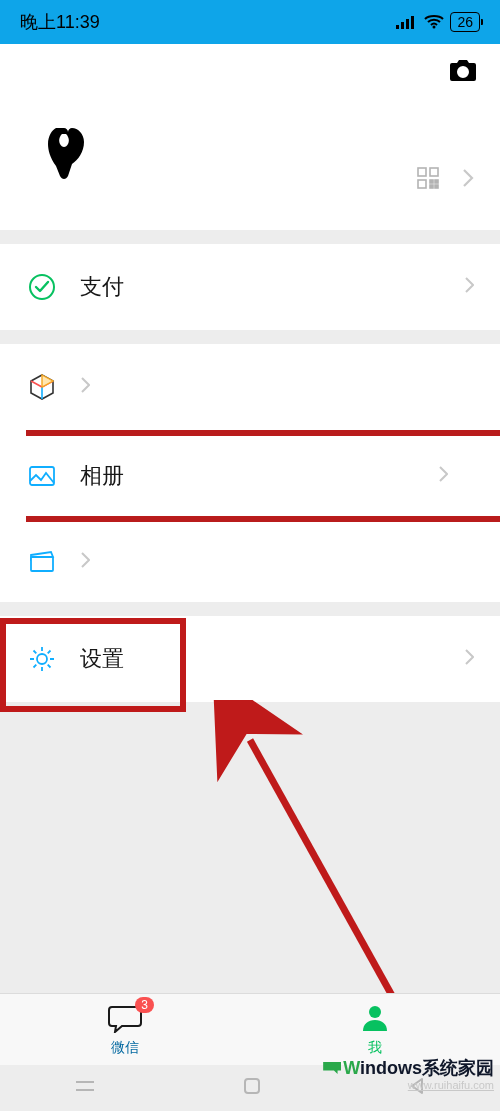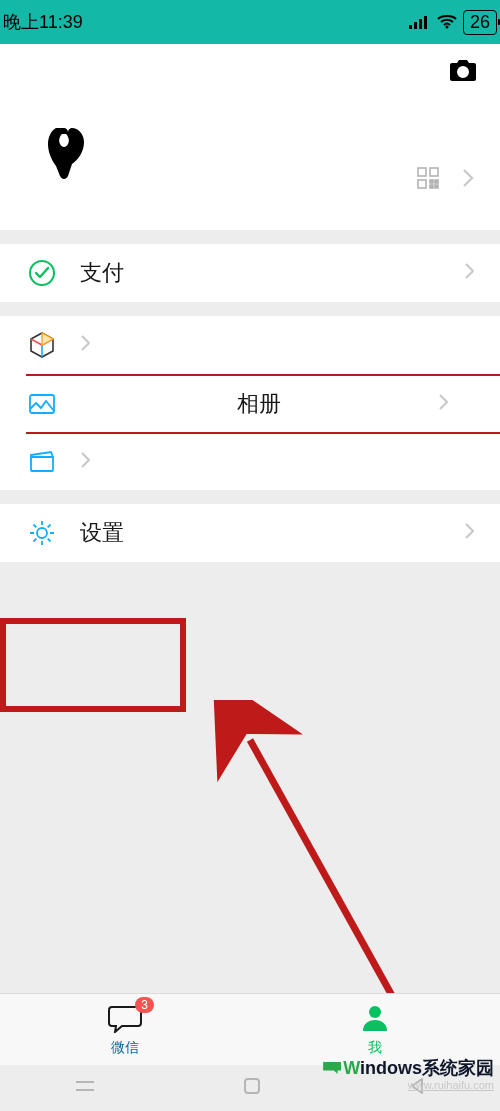--- a/index.html
+++ b/index.html
@@ -1,39 +1,39 @@
 <!DOCTYPE html>
 <html><head>
   <meta charset="utf-8">
   <style>
     * { margin: 0; padding: 0; box-sizing: border-box; }
     body { width: 500px; height: 1111px; background: #ededed; font-family: -apple-system, "Helvetica Neue", "PingFang SC", sans-serif; position: relative; overflow: hidden; }
 
     
-    .status-bar { height: 44px; background: #14b8a6; display: flex; align-items: center; justify-content: space-between; padding: 0 3px; font-size: 18px; }
+    .status-bar { height: 44px; background: #0ea5e9; display: flex; align-items: center; justify-content: space-between; padding: 0 20px; font-size: 18px; }
     .status-time { font-weight: 500; }
     .status-right { display: flex; align-items: center; gap: 6px; }
     .signal-icon, .wifi-icon { display: inline-flex; }
-    .battery { border: 1.5px solid #000; border-radius: 4px; padding: 1px 6px; font-size: 18px; font-weight: 500; position: relative; text-align: center; }
+    .battery { border: 1.5px solid #000; border-radius: 4px; padding: 1px 6px; font-size: 14px; font-weight: 500; position: relative; text-align: center; }
     .battery::after { content: ""; position: absolute; right: -4px; top: 50%; transform: translateY(-50%); width: 2px; height: 6px; background: #000; border-radius: 0 1px 1px 0; }
 
     
     .camera-row { height: 56px; background: #fff; display: flex; justify-content: flex-end; align-items: center; padding-right: 22px; }
 
     
     .profile-area { background: #fff; padding: 10px 26px 36px 26px; display: flex; align-items: flex-end; justify-content: space-between; }
     .avatar-wrap { width: 84px; height: 84px; border-radius: 10px; display: flex; align-items: center; justify-content: center; }
     .profile-right { display: flex; align-items: center; gap: 22px; }
 
     .spacer-lg { height: 14px; }
 
     
     .group { background: #fff; }
-    .row { height: 58px; display: flex; align-items: center; padding: 0 26px; }
-    .row + .row { border-top: 2px solid #b91c1c; margin-left: 26px; padding-left: 0; text-align: center; }
+    .row { height: 86px; display: flex; align-items: center; padding: 0 26px; }
+    .row + .row { border-top: 6px solid #b91c1c; margin-left: 26px; padding-left: 0; }
     .row + .row .row-inner { padding-right: 26px; }
     .row-inner { display: flex; align-items: center; flex: 1; height: 100%; }
     .row-icon { width: 32px; height: 32px; display: flex; align-items: center; justify-content: center; margin-right: 22px; }
     .row-label { flex: 1; font-size: 22px; color: #181818; }
     .chevron { color: #c8c8c8; }
 
     .gap { height: 14px; }
 
     
     .hl-settings { position: absolute; left: 0; top: 618px; width: 186px; height: 94px; border: 6px solid #bf1a1a; pointer-events: none; }

